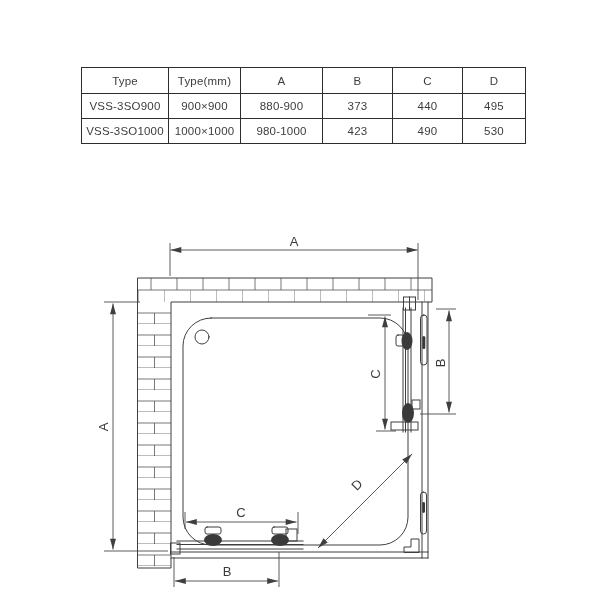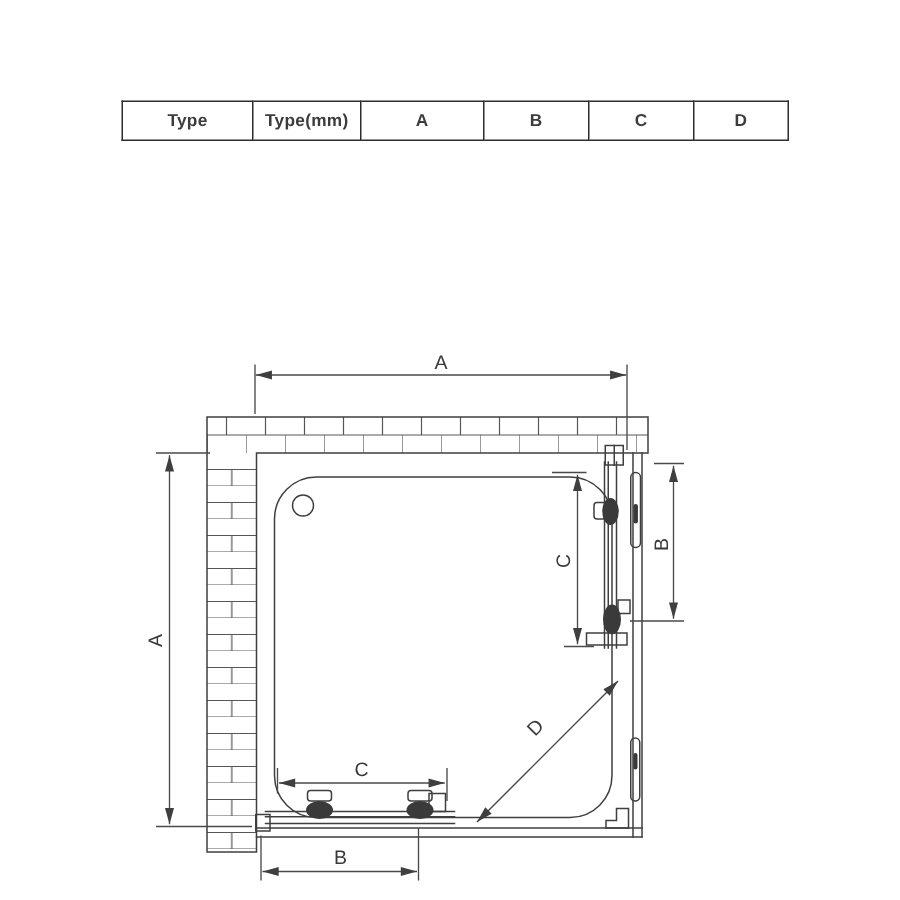--- a/index.html
+++ b/index.html
@@ -10,21 +10,21 @@
   .canvas{position:absolute;inset:0;background:#fff;}
 
   
   table.spec{
     position:absolute;left:81px;top:67px;
     border-collapse:collapse;table-layout:fixed;
     font-size:11.5px;color:#3c3c3c;letter-spacing:.2px;
   }
   table.spec th,table.spec td{
     border:1.4px solid #2d2d2d;text-align:center;vertical-align:middle;
-    font-weight:bold;padding:0;white-space:nowrap;overflow:hidden;margin-left:16px;
+    font-weight:normal;padding:0;white-space:nowrap;overflow:hidden;margin-left:16px;
   }
   table.spec th{height:25px;}
   table.spec td{height:24px;}
 
   
   svg.draw{position:absolute;left:0;top:0;}
   .ln{stroke:#3f3f3f;stroke-width:1;fill:none;stroke-linecap:square;}
   .dim{stroke:#4a4a4a;stroke-width:.9;fill:none;}
   .fillDark{fill:#3a3a3a;stroke:none;}
   .lbl{font:13px "Liberation Sans", sans-serif;fill:#3a3a3a;}
@@ -47,20 +47,36 @@
       <tr>
         <th>Type</th>
         <th>Type(mm)</th>
         <th>A</th>
         <th>B</th>
         <th>C</th>
         <th>D</th>
       </tr>
     </thead>
     <tbody>
+      <tr>
+        <td>VSS-3SO900</td>
+        <td>900×900</td>
+        <td>880-900</td>
+        <td>373</td>
+        <td>440</td>
+        <td>495</td>
+      </tr>
+      <tr>
+        <td>VSS-3SO1000</td>
+        <td>1000×1000</td>
+        <td>980-1000</td>
+        <td>423</td>
+        <td>490</td>
+        <td>530</td>
+      </tr>
     </tbody>
   </table>
 
   <svg class="draw" width="600" height="600" viewBox="0 0 600 600">
     <defs>
       <marker id="arr" markerUnits="userSpaceOnUse" markerWidth="12" markerHeight="8" refX="11.3" refY="4" orient="auto-start-reverse">
         <path d="M0.5,1 L11.3,4 L0.5,7 Z" fill="#3f3f3f"></path>
       </marker>
       <pattern id="patH" patternUnits="userSpaceOnUse" x="138" y="278" width="26" height="24">
         <path d="M0,12 H26 M13,0 V12 M0,12 V24" stroke="#565656" stroke-width="0.8" fill="none"></path>

